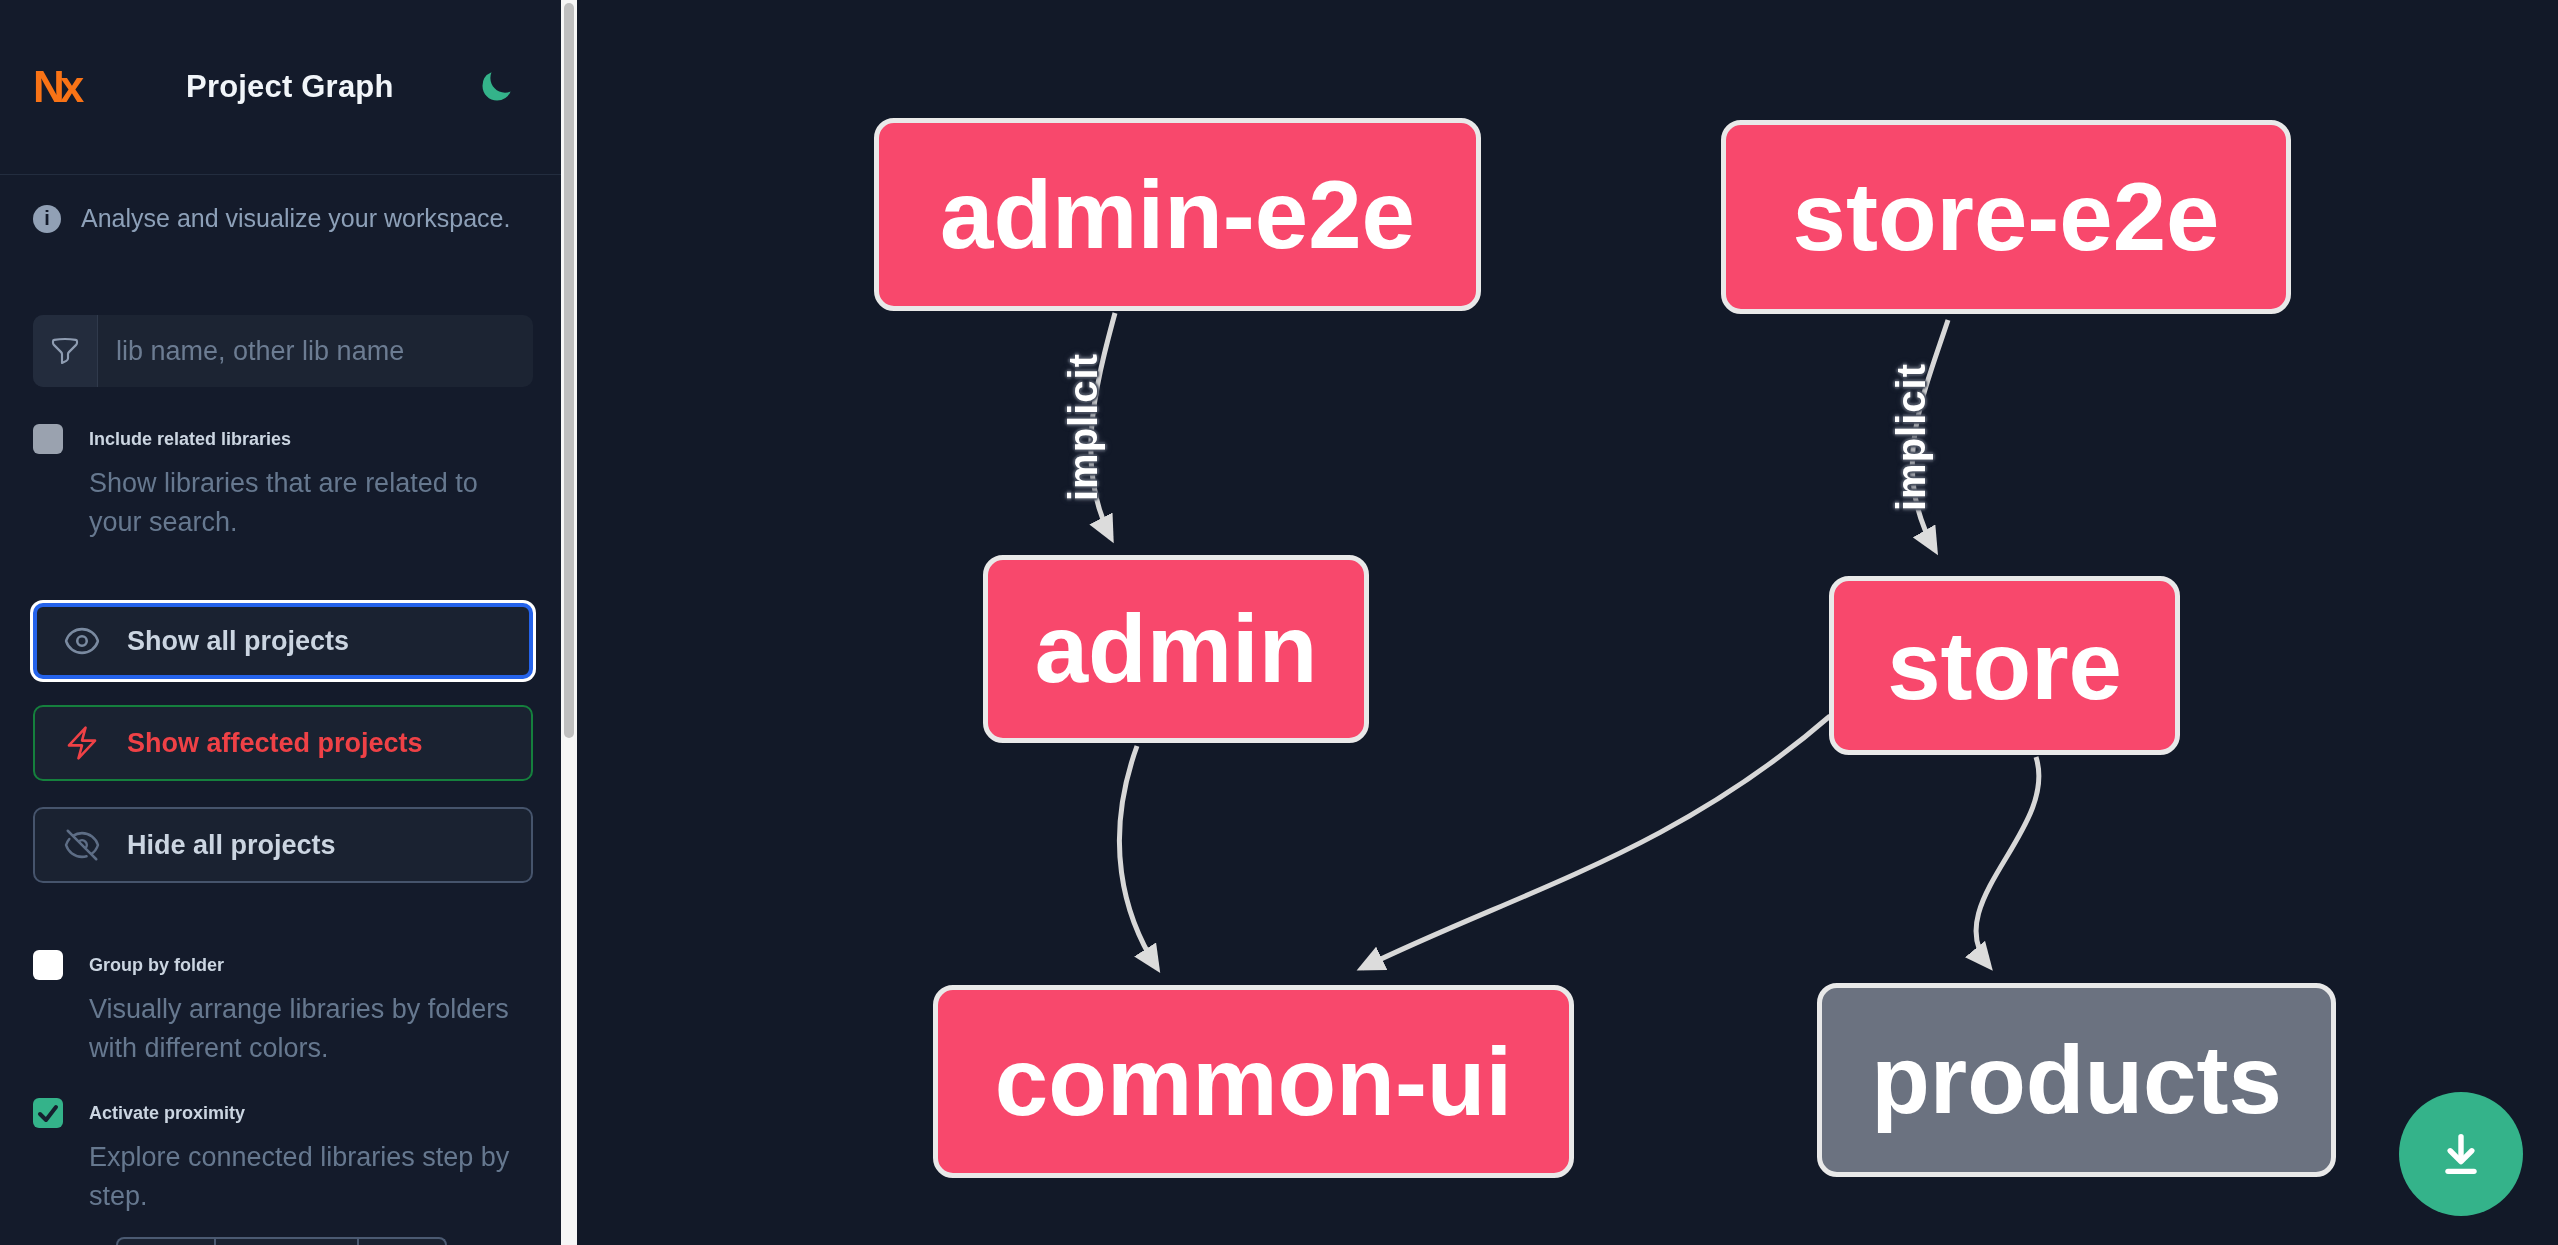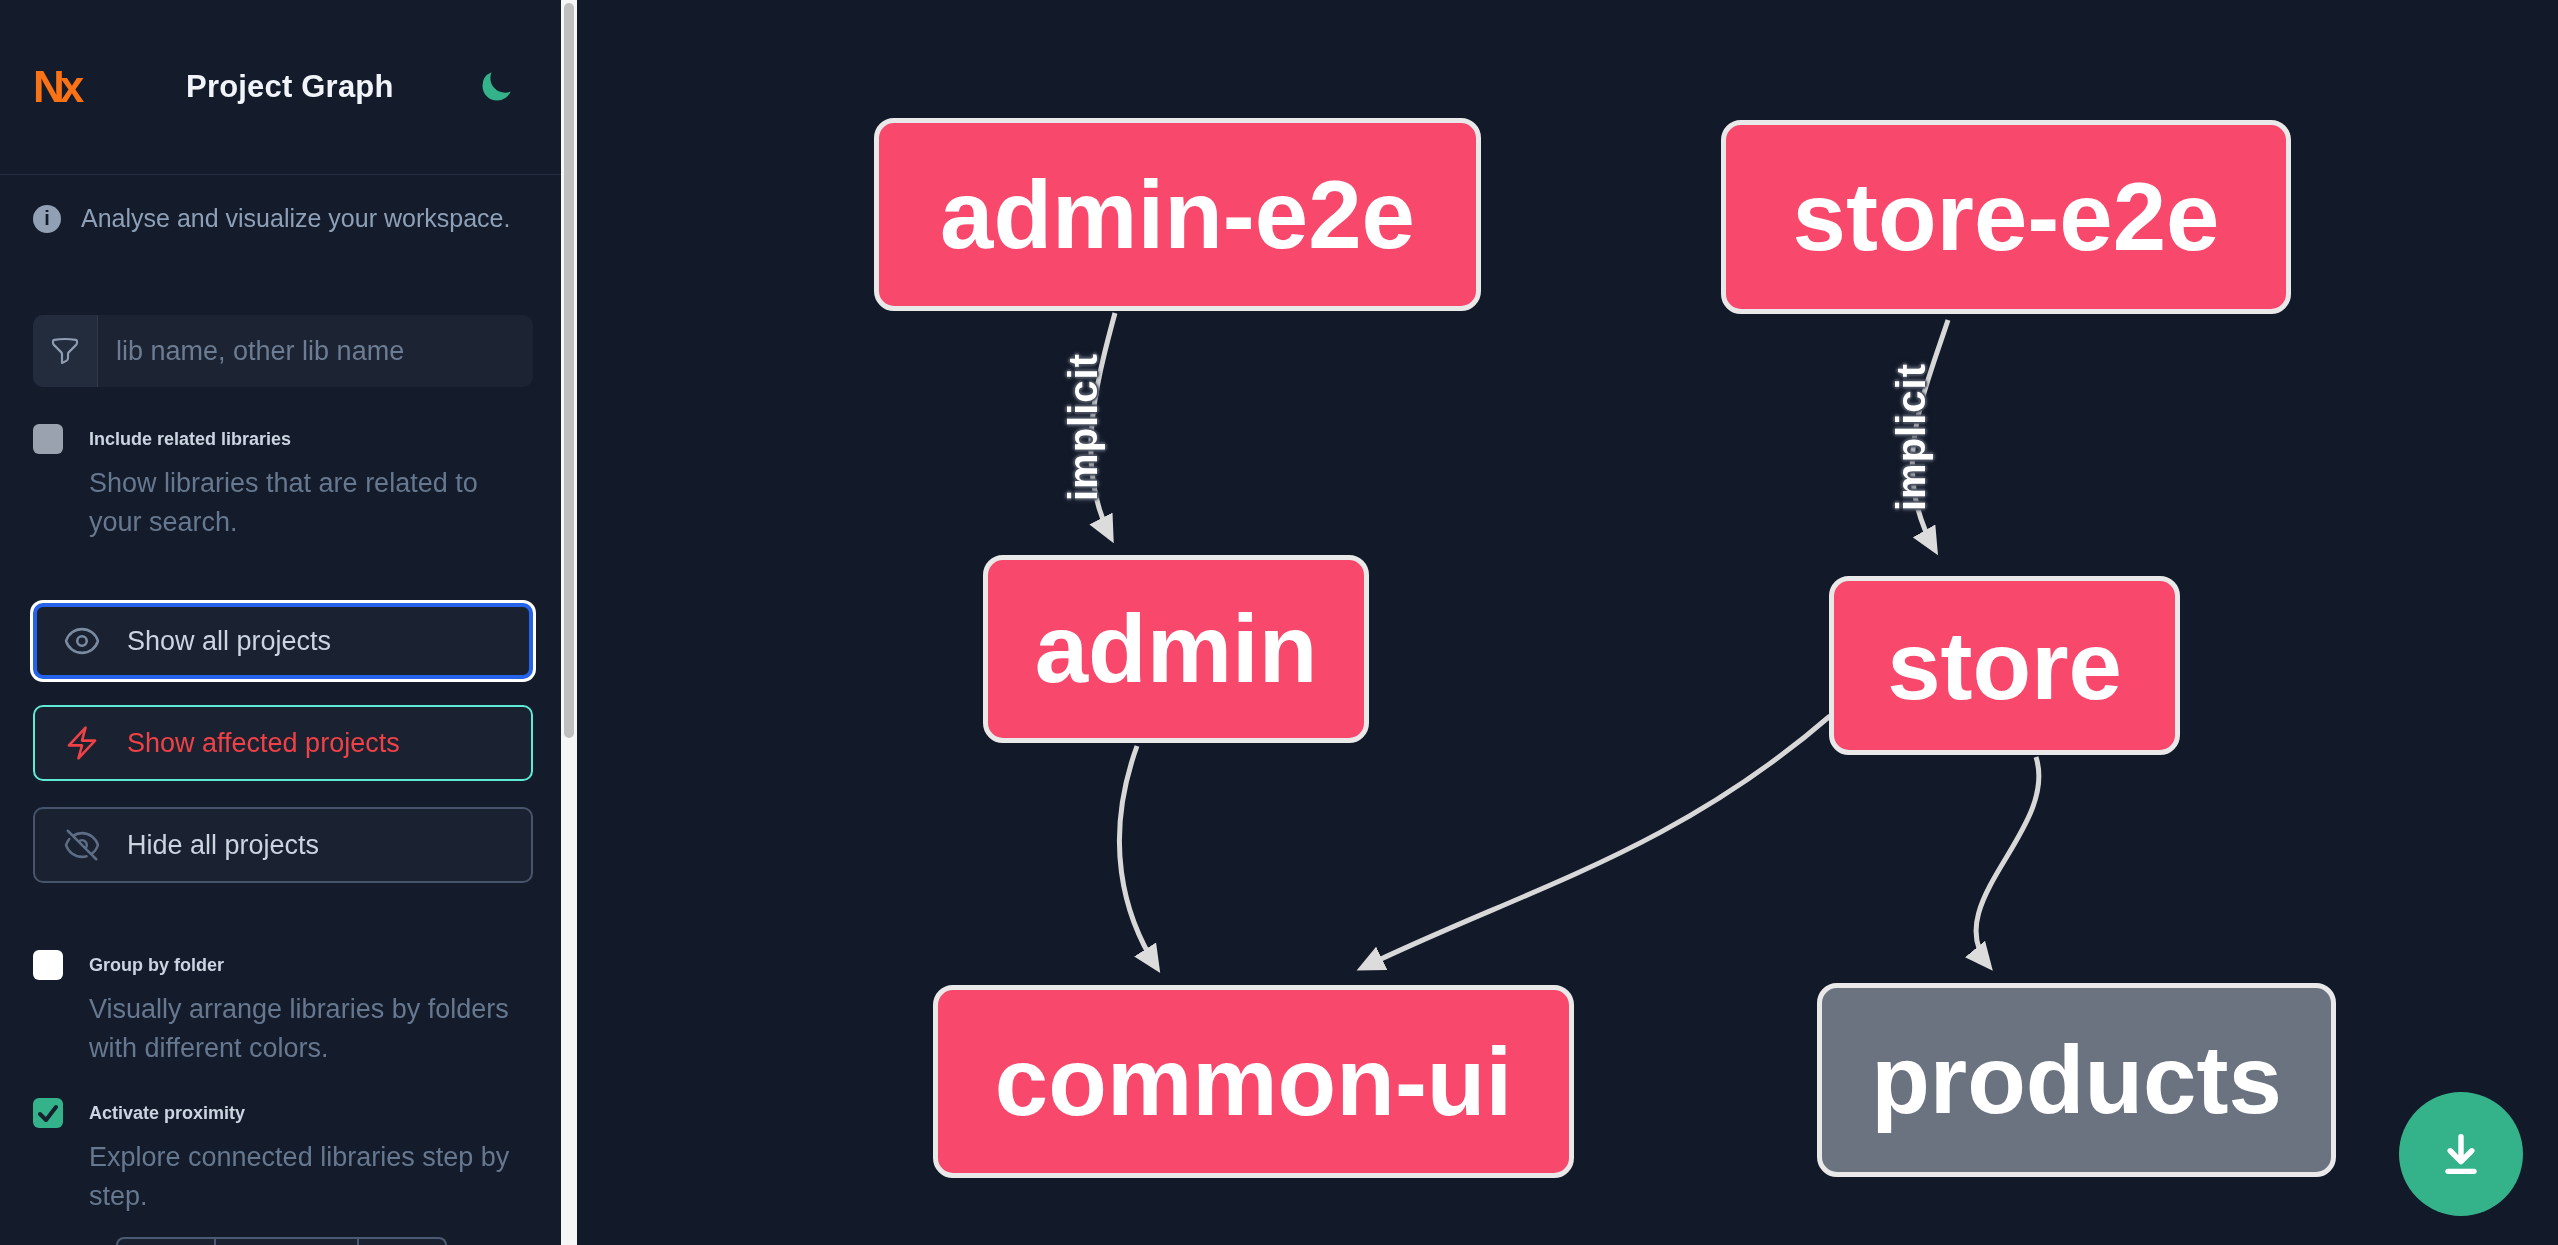--- a/index.html
+++ b/index.html
@@ -37,25 +37,25 @@
         display:flex; align-items:center; justify-content:center; }
   .cb-gray { background:#9aa2af; }
   .cb-white { background:#ffffff; }
   .cb-green { background:#34b38a; }
   .cb svg { width:24px; height:24px; }
   .cb-label { font-size:18px; font-weight:700; color:#cbd5e1; }
   .cb-desc { margin:10px 0 0 56px; width:430px; font-size:27px; line-height:39px; color:#66788f; }
 
   .sb-btn { position:absolute; left:33px; width:500px; height:76px; border-radius:10px;
             background:#1a2231; display:flex; align-items:center; gap:26px; padding:0 0 0 28px;
-            font-size:27px; font-weight:400; color:#cbd5e1; cursor:pointer;
+            font-size:27px; font-weight:700; color:#cbd5e1; cursor:pointer;
             border:2px solid #46546c; font-family:"Liberation Sans",sans-serif; }
   .sb-btn svg { width:38px; height:38px; }
   .btn-focused { border:4px solid #2563eb; box-shadow:0 0 0 3px #ffffff; padding-left:26px; }
-  .btn-danger { border:2px solid #5eead4; color:#ef4146; }
+  .btn-danger { border:2px solid #15803d; color:#ef4146; }
 
   .segmented-sliver { position:absolute; bottom:0; left:116px; width:331px; height:8px;
                       border:2px solid #4b5a72; border-bottom:none; border-radius:10px 10px 0 0;
                       background:#1a2231; overflow:hidden; }
   .segmented-sliver i { position:absolute; top:0; width:2px; height:8px; background:#4b5a72; }
 
   
   .sb-scrollbar { position:relative; width:16px; height:1245px; background:#f6f6f6; flex:0 0 16px; }
   .sb-thumb { position:absolute; top:3px; left:3px; width:10px; height:735px;
               background:#bfbfbf; border-radius:5px; }

